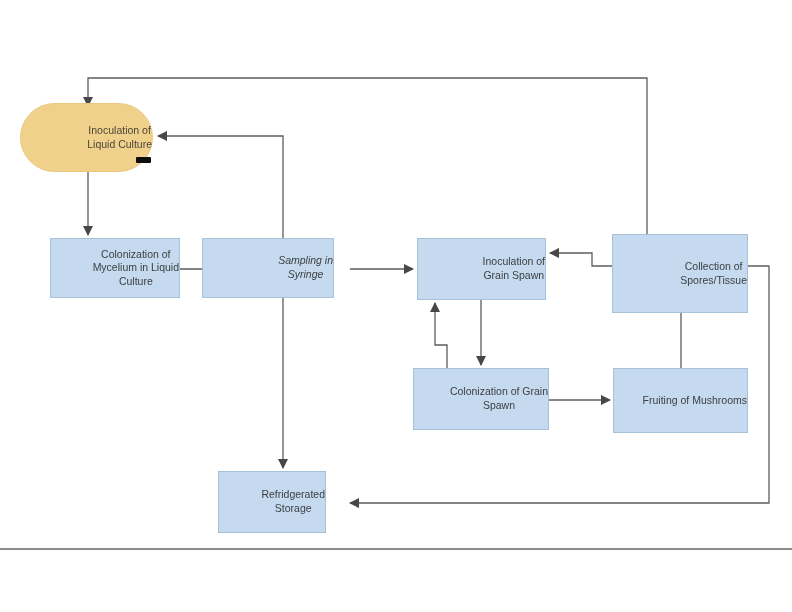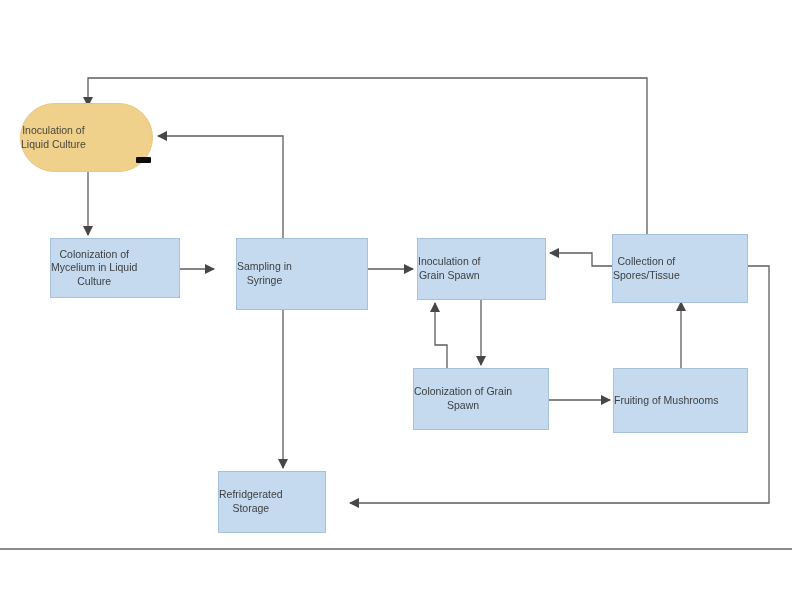--- a/index.html
+++ b/index.html
@@ -6,21 +6,21 @@
   .canvas{
     position:relative;
     width:792px;height:612px;
     background:#ffffff;
     font-family:"Liberation Sans", sans-serif;
     overflow:hidden;
   }
   .edges{position:absolute;left:0;top:0;width:792px;height:612px;}
   .node{
     position:absolute;
-    display:flex;align-items:center;justify-content:flex-start;
+    display:flex;align-items:center;justify-content:flex-end;
     text-align:center;
     background:#c5daee;
     border:1px solid #a6c2db;
     box-sizing:border-box;
     color:#3d4044;
     font-size:10.5px;
     line-height:1.3;
   }
   .node .label{white-space:pre-line;}
   .stadium{
@@ -72,31 +72,31 @@
     <span class="label">Inoculation of
 Liquid Culture</span>
   </div>
 
   <div class="node" style="left:22px;top:238px;width:130px;height:60px;margin-left:28px;">
     <span class="label">Colonization of
 Mycelium in Liquid
 Culture</span>
   </div>
 
-  <div class="node" style="left:236px;top:238px;width:132px;height:72px;">
+  <div class="node" style="left:202px;top:238px;width:132px;height:60px;font-style:italic;">
     <span class="label">Sampling in
 Syringe</span>
   </div>
 
   <div class="node" style="left:417px;top:238px;width:129px;height:62px;">
     <span class="label">Inoculation of
 Grain Spawn</span>
   </div>
 
-  <div class="node" style="left:612px;top:234px;width:136px;height:69px;">
+  <div class="node" style="left:612px;top:234px;width:136px;height:79px;">
     <span class="label">Collection of
 Spores/Tissue</span>
   </div>
 
   <div class="node" style="left:413px;top:368px;width:136px;height:62px;">
     <span class="label">Colonization of Grain
 Spawn</span>
   </div>
 
   <div class="node" style="left:613px;top:368px;width:135px;height:65px;">

